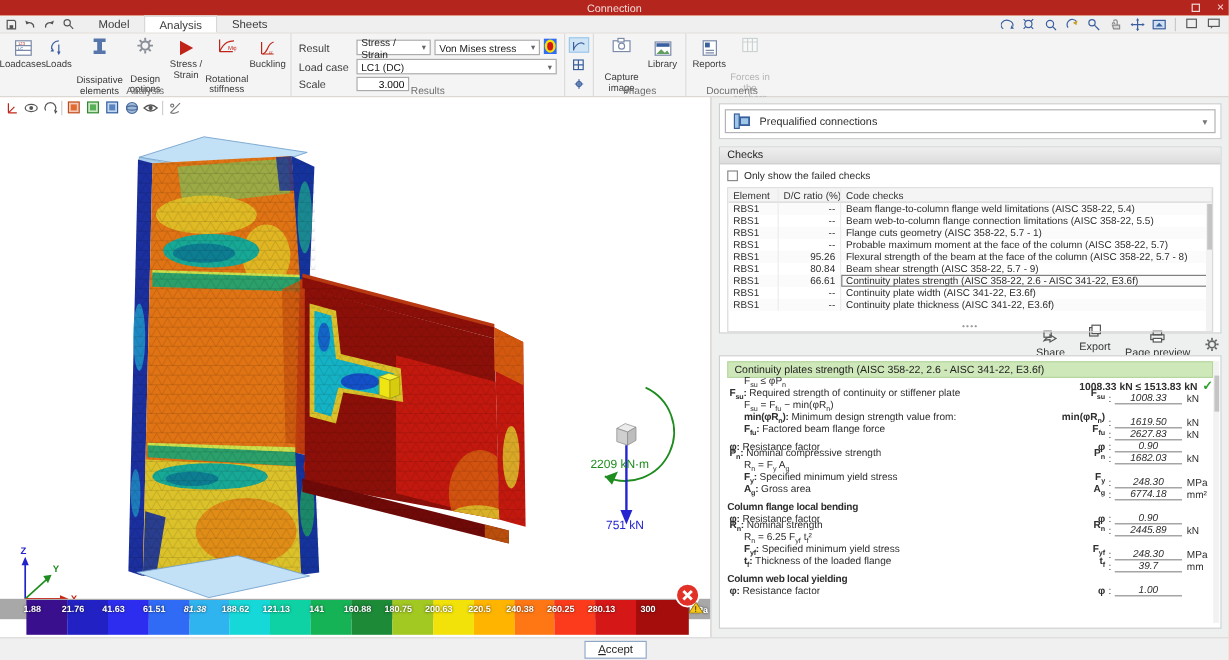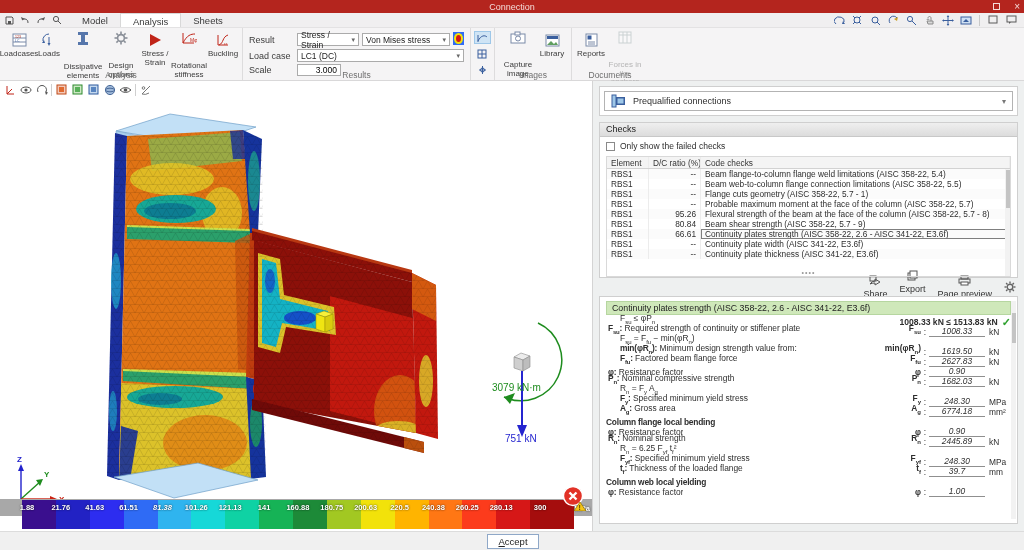--- a/index.html
+++ b/index.html
@@ -594,42 +594,42 @@
           <line x1="21" y1="418" x2="41" y2="400" stroke="#1e8c1e" stroke-width="1.4"></line>
           <polygon points="36,399 43,398 40,405" fill="#1e8c1e"></polygon>
           <line x1="21" y1="418" x2="52" y2="418" stroke="#cc2211" stroke-width="1.4"></line>
           <polygon points="50,415 50,421 57,418" fill="#cc2211"></polygon>
           <text x="17" y="381" fill="#2222cc">Z</text>
           <text x="44" y="396" fill="#1e8c1e">Y</text>
           <text x="59" y="421" fill="#cc2211">X</text>
         </g>
       </svg>
 
-      <div class="load-moment">3079 kN·m</div>
+      <div class="load-moment">2209 kN·m</div>
       <div class="load-force">751 kN</div>
 
       <div class="cbar-strip">
         <div class="cbar">
             <div class="seg" style="background: rgb(58, 15, 142);">
               <span>1.88</span>
             </div>
             <div class="seg" style="background: rgb(34, 34, 196);">
               <span>21.76</span>
             </div>
             <div class="seg" style="background: rgb(45, 45, 240);">
               <span>41.63</span>
             </div>
             <div class="seg" style="background: rgb(47, 107, 245);">
               <span>61.51</span>
             </div>
             <div class="seg" style="background: rgb(47, 180, 239); font-style: italic;">
               <span>81.38</span>
             </div>
             <div class="seg" style="background: rgb(22, 216, 216);">
-              <span>101.26</span>
+              <span>188.62</span>
             </div>
             <div class="seg" style="background: rgb(15, 210, 164); text-decoration: underline;">
               <span>121.13</span>
             </div>
             <div class="seg" style="background: rgb(22, 179, 86);">
               <span>141</span>
             </div>
             <div class="seg" style="background: rgb(29, 138, 56);">
               <span>160.88</span>
             </div>

